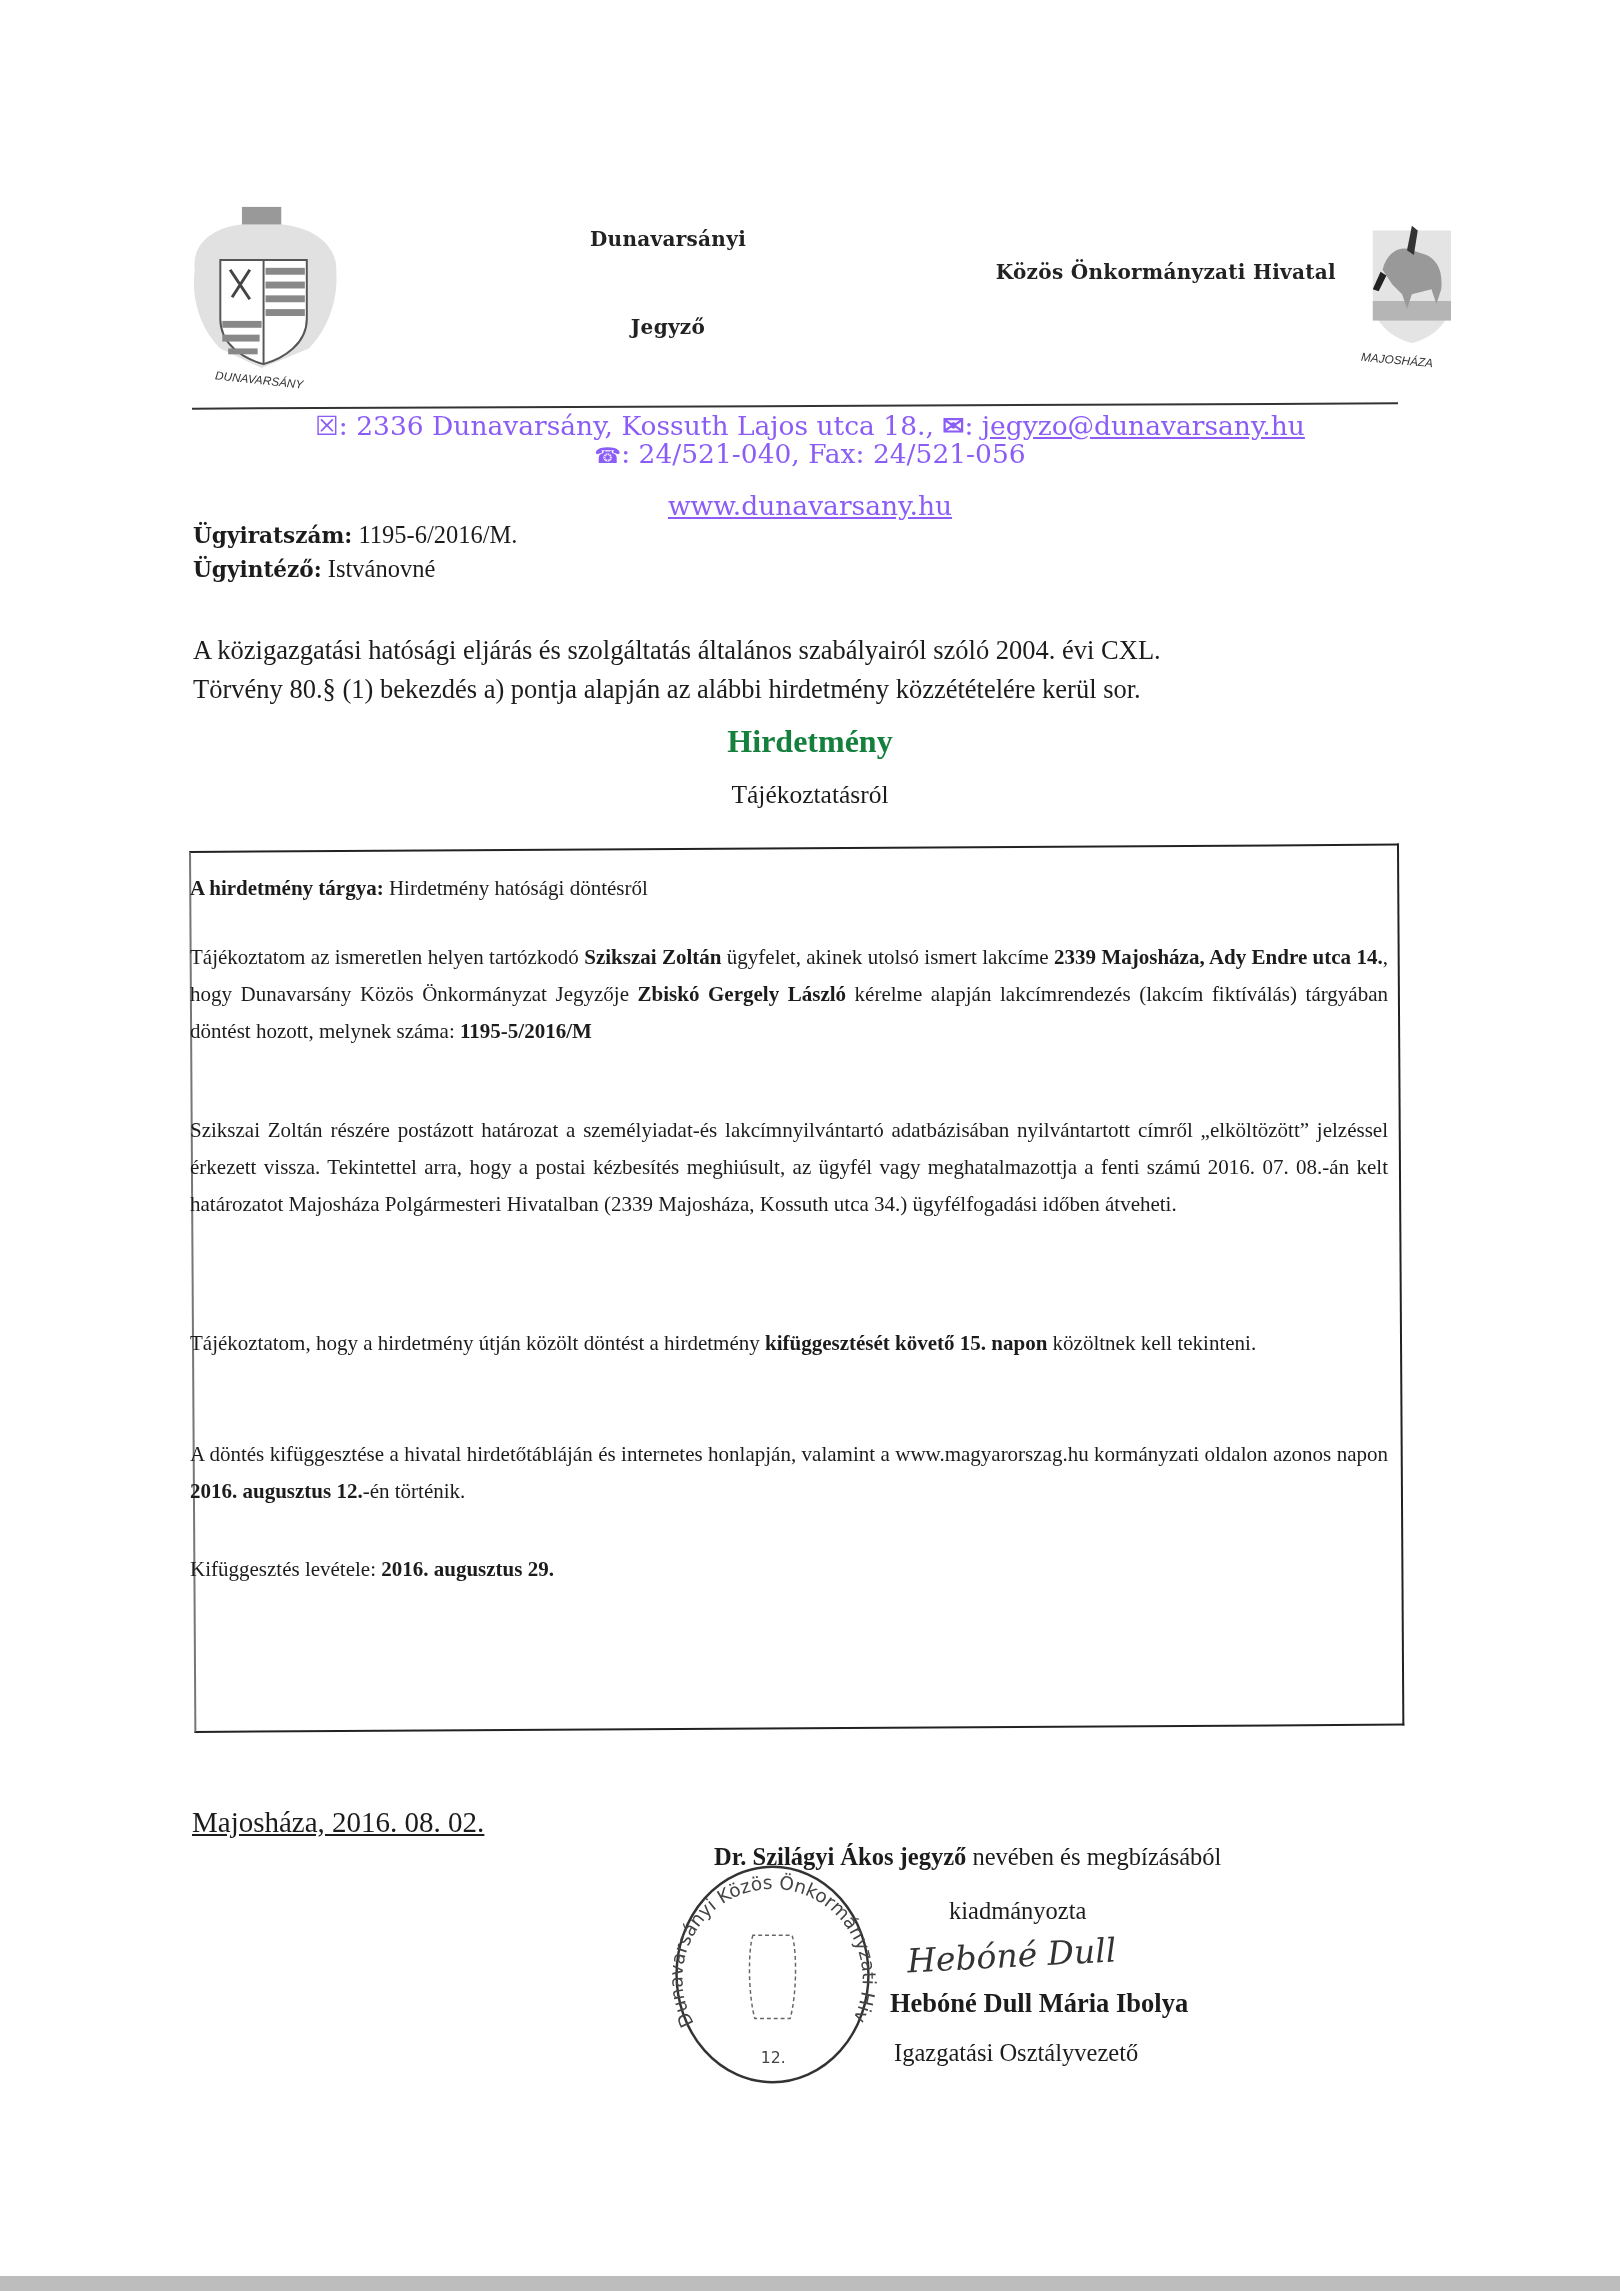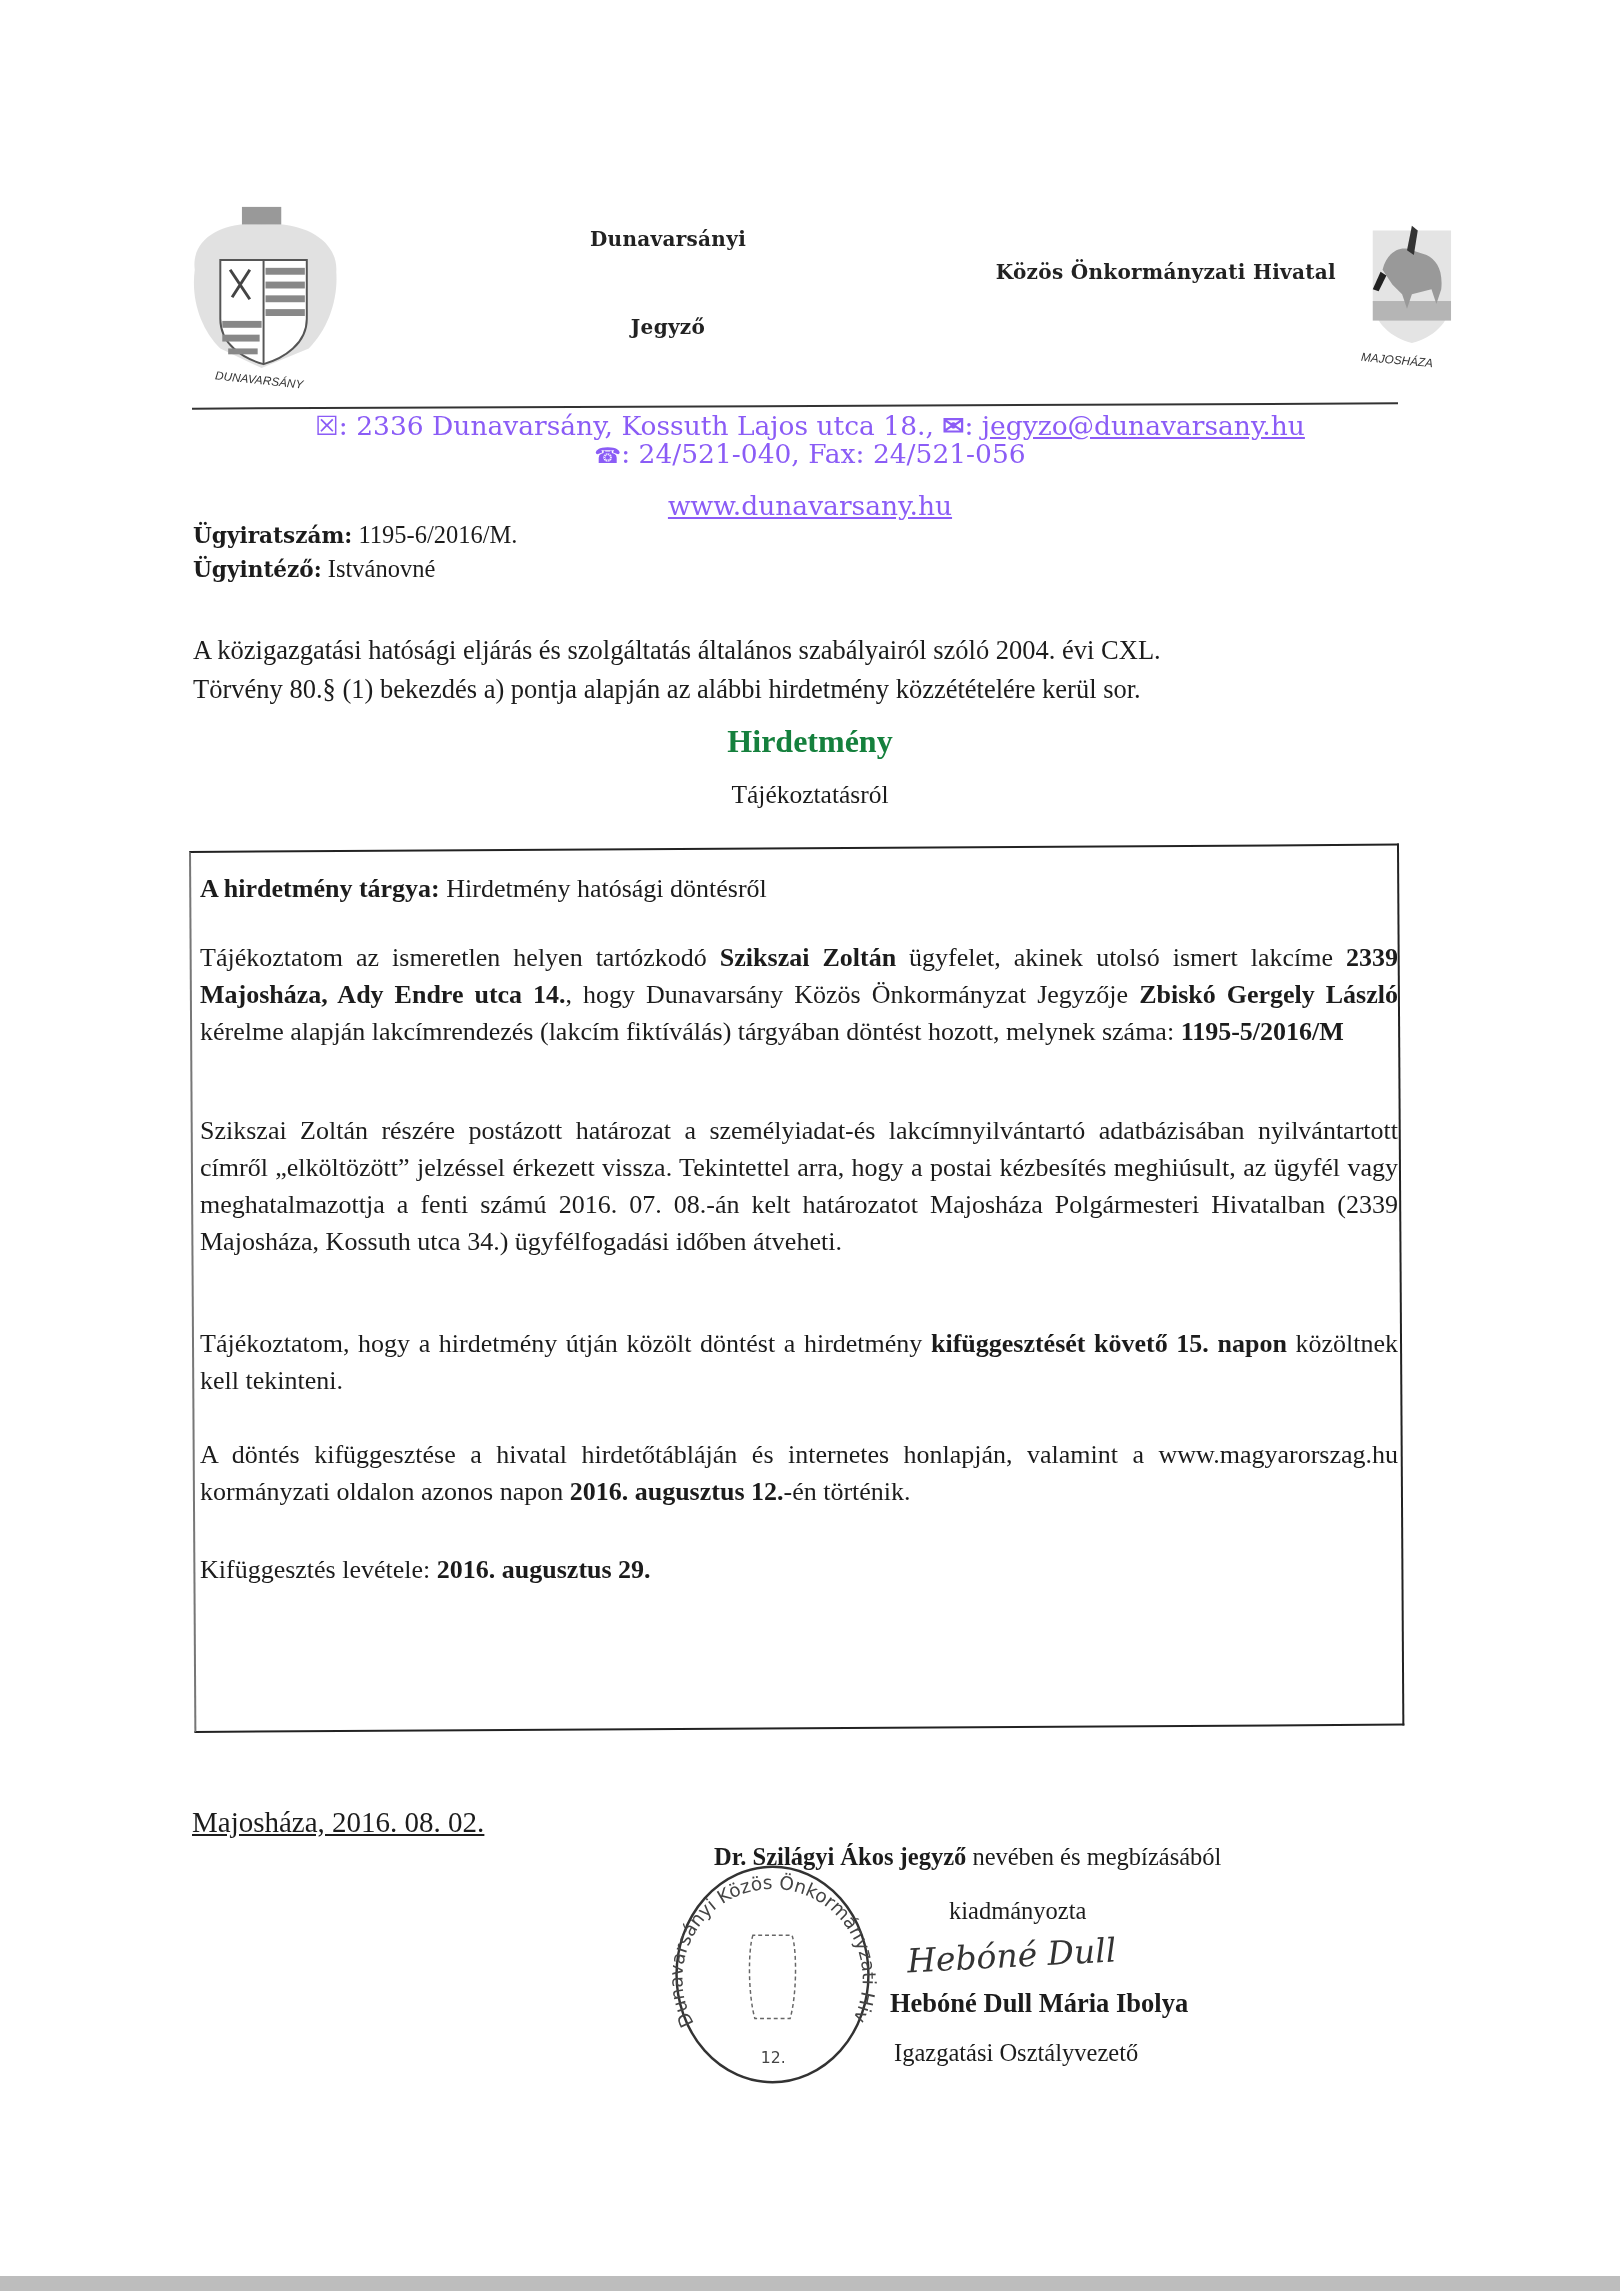--- a/index.html
+++ b/index.html
@@ -12,21 +12,21 @@
              font-size: 26.5px; color: #8b5cf6; }
   .contact .u { text-decoration: underline; }
   .meta { left: 193px; font-size: 24.5px; }
   .meta b { font-family: "DejaVu Serif", serif; font-size: 21.6px; }
   .intro { left: 193px; font-size: 26.5px; line-height: 39px; width: 1215px; }
   .notice-title { left: 0; width: 1620px; text-align: center; font-weight: bold; font-size: 32px; color: #15803d; }
   .notice-sub { left: 0; width: 1620px; text-align: center; font-size: 25.5px; }
   .box { left: 189px; top: 851px; width: 1210px; height: 882px;
          border: 2px solid #222; border-left-color: #777; box-sizing: border-box;
          transform: rotate(-0.35deg); transform-origin: 0 0; }
-  .para { left: 200px; width: 1198px; font-size: 26px; line-height: 37px; text-align: justify; }
+  .para { left: 190px; width: 1198px; font-size: 21px; line-height: 37px; text-align: justify; }
   .para b { font-weight: bold; }
   .sig { font-size: 24.5px; }
   .sig b { font-weight: bold; }
   .footer-bar { left: 0; top: 2276px; width: 1620px; height: 15.7px; background: #bdbdbd; }
   .rule { left: 192px; top: 405px; width: 1206px; height: 2px; background: #333; transform: rotate(-0.25deg); }
   .crest { position: absolute; }
   .crest-label { font-family: "Liberation Sans", sans-serif; font-size: 11.8px; font-style: italic; color: #333; position: absolute; white-space: nowrap; }
 </style>
 </head>
 <body>

